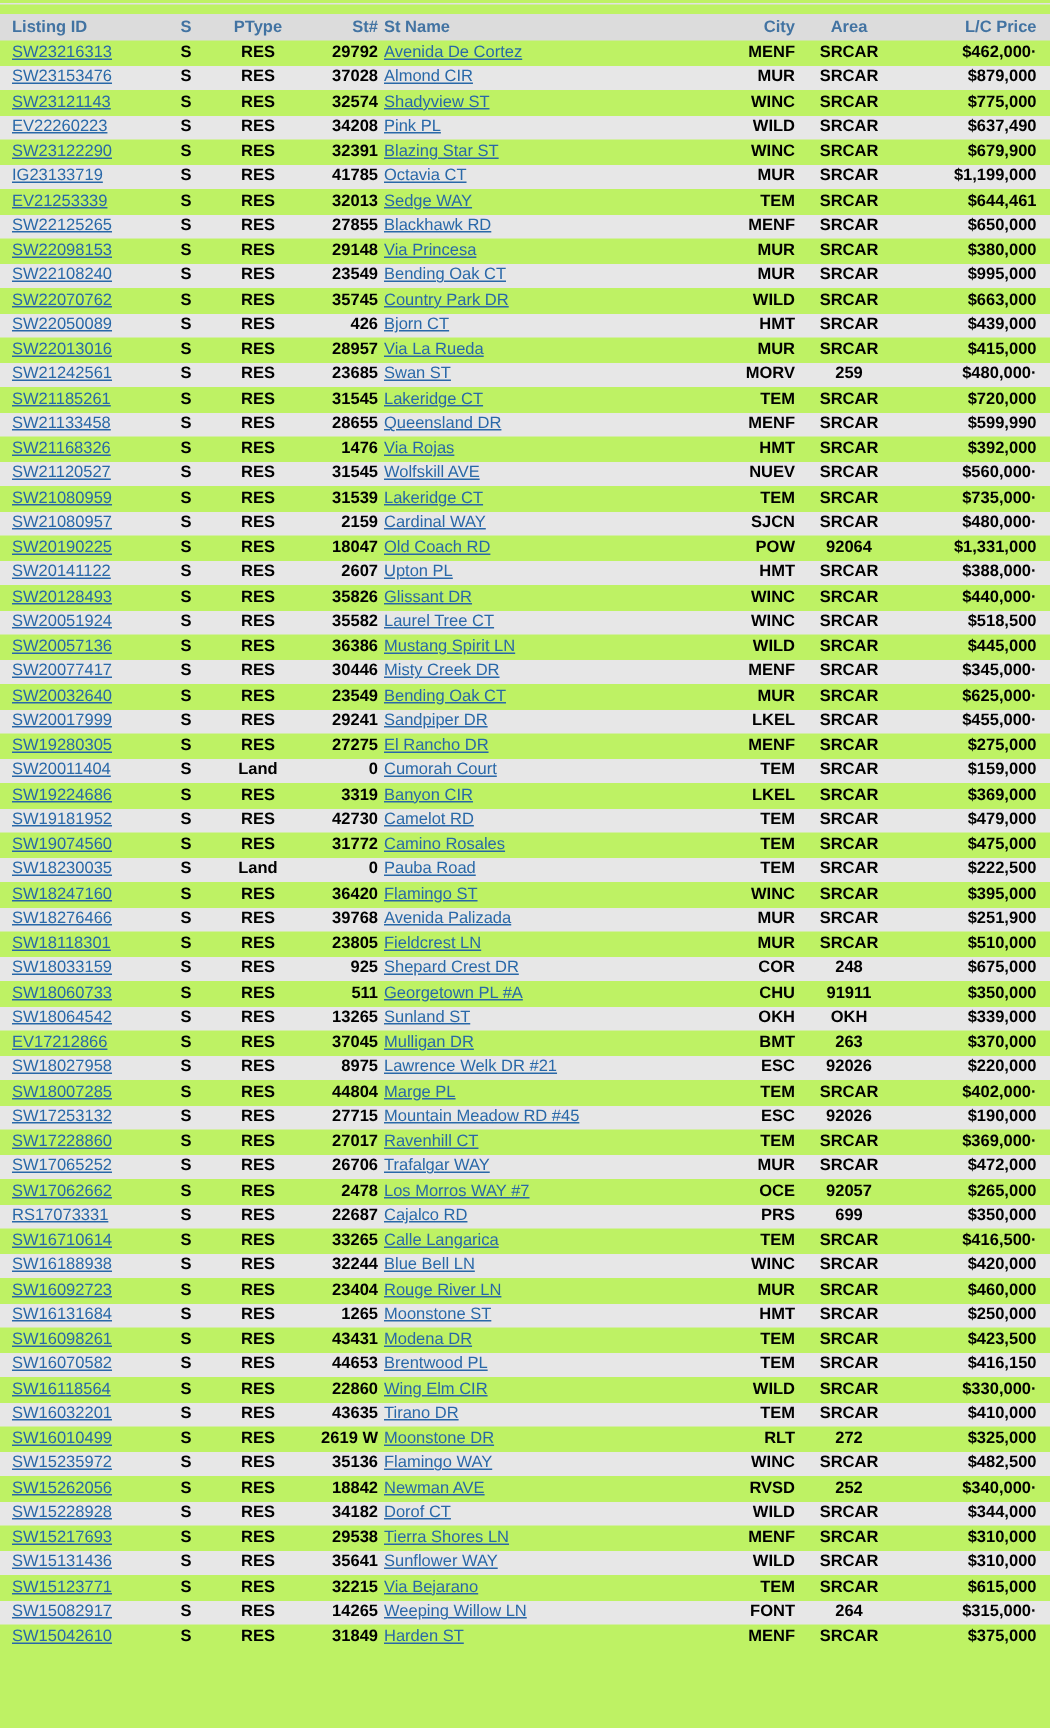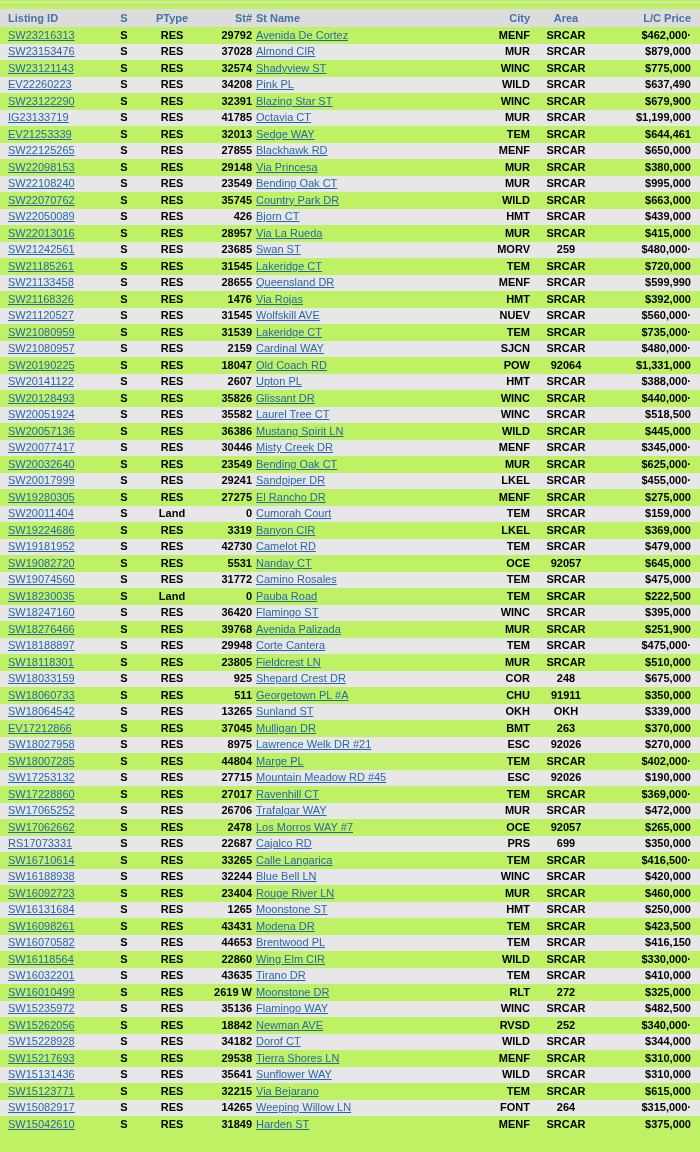--- a/index.html
+++ b/index.html
@@ -411,30 +411,20 @@
           <td class="c-id"><a class="cell-link">SW19181952</a></td>
           <td class="c-s">S</td>
           <td class="c-ptype">RES</td>
           <td class="c-stnum">42730</td>
           <td class="c-stname"><a class="cell-link">Camelot RD</a></td>
           <td class="c-city">TEM</td>
           <td class="c-area">SRCAR</td>
           <td class="c-price">$479,000</td>
         </tr>
         <tr>
-          <td class="c-id"><a class="cell-link">SW19082720</a></td>
-          <td class="c-s">S</td>
-          <td class="c-ptype">RES</td>
-          <td class="c-stnum">5531</td>
-          <td class="c-stname"><a class="cell-link">Nanday CT</a></td>
-          <td class="c-city">OCE</td>
-          <td class="c-area">92057</td>
-          <td class="c-price">$645,000</td>
-        </tr>
-        <tr>
           <td class="c-id"><a class="cell-link">SW19074560</a></td>
           <td class="c-s">S</td>
           <td class="c-ptype">RES</td>
           <td class="c-stnum">31772</td>
           <td class="c-stname"><a class="cell-link">Camino Rosales</a></td>
           <td class="c-city">TEM</td>
           <td class="c-area">SRCAR</td>
           <td class="c-price">$475,000</td>
         </tr>
         <tr>
@@ -459,30 +449,20 @@
         </tr>
         <tr>
           <td class="c-id"><a class="cell-link">SW18276466</a></td>
           <td class="c-s">S</td>
           <td class="c-ptype">RES</td>
           <td class="c-stnum">39768</td>
           <td class="c-stname"><a class="cell-link">Avenida Palizada</a></td>
           <td class="c-city">MUR</td>
           <td class="c-area">SRCAR</td>
           <td class="c-price">$251,900</td>
-        </tr>
-        <tr>
-          <td class="c-id"><a class="cell-link">SW18188897</a></td>
-          <td class="c-s">S</td>
-          <td class="c-ptype">RES</td>
-          <td class="c-stnum">29948</td>
-          <td class="c-stname"><a class="cell-link">Corte Cantera</a></td>
-          <td class="c-city">TEM</td>
-          <td class="c-area">SRCAR</td>
-          <td class="c-price">$475,000·</td>
         </tr>
         <tr>
           <td class="c-id"><a class="cell-link">SW18118301</a></td>
           <td class="c-s">S</td>
           <td class="c-ptype">RES</td>
           <td class="c-stnum">23805</td>
           <td class="c-stname"><a class="cell-link">Fieldcrest LN</a></td>
           <td class="c-city">MUR</td>
           <td class="c-area">SRCAR</td>
           <td class="c-price">$510,000</td>
@@ -528,21 +508,21 @@
           <td class="c-price">$370,000</td>
         </tr>
         <tr>
           <td class="c-id"><a class="cell-link">SW18027958</a></td>
           <td class="c-s">S</td>
           <td class="c-ptype">RES</td>
           <td class="c-stnum">8975</td>
           <td class="c-stname"><a class="cell-link">Lawrence Welk DR #21</a></td>
           <td class="c-city">ESC</td>
           <td class="c-area">92026</td>
-          <td class="c-price">$270,000</td>
+          <td class="c-price">$220,000</td>
         </tr>
         <tr>
           <td class="c-id"><a class="cell-link">SW18007285</a></td>
           <td class="c-s">S</td>
           <td class="c-ptype">RES</td>
           <td class="c-stnum">44804</td>
           <td class="c-stname"><a class="cell-link">Marge PL</a></td>
           <td class="c-city">TEM</td>
           <td class="c-area">SRCAR</td>
           <td class="c-price">$402,000·</td>

